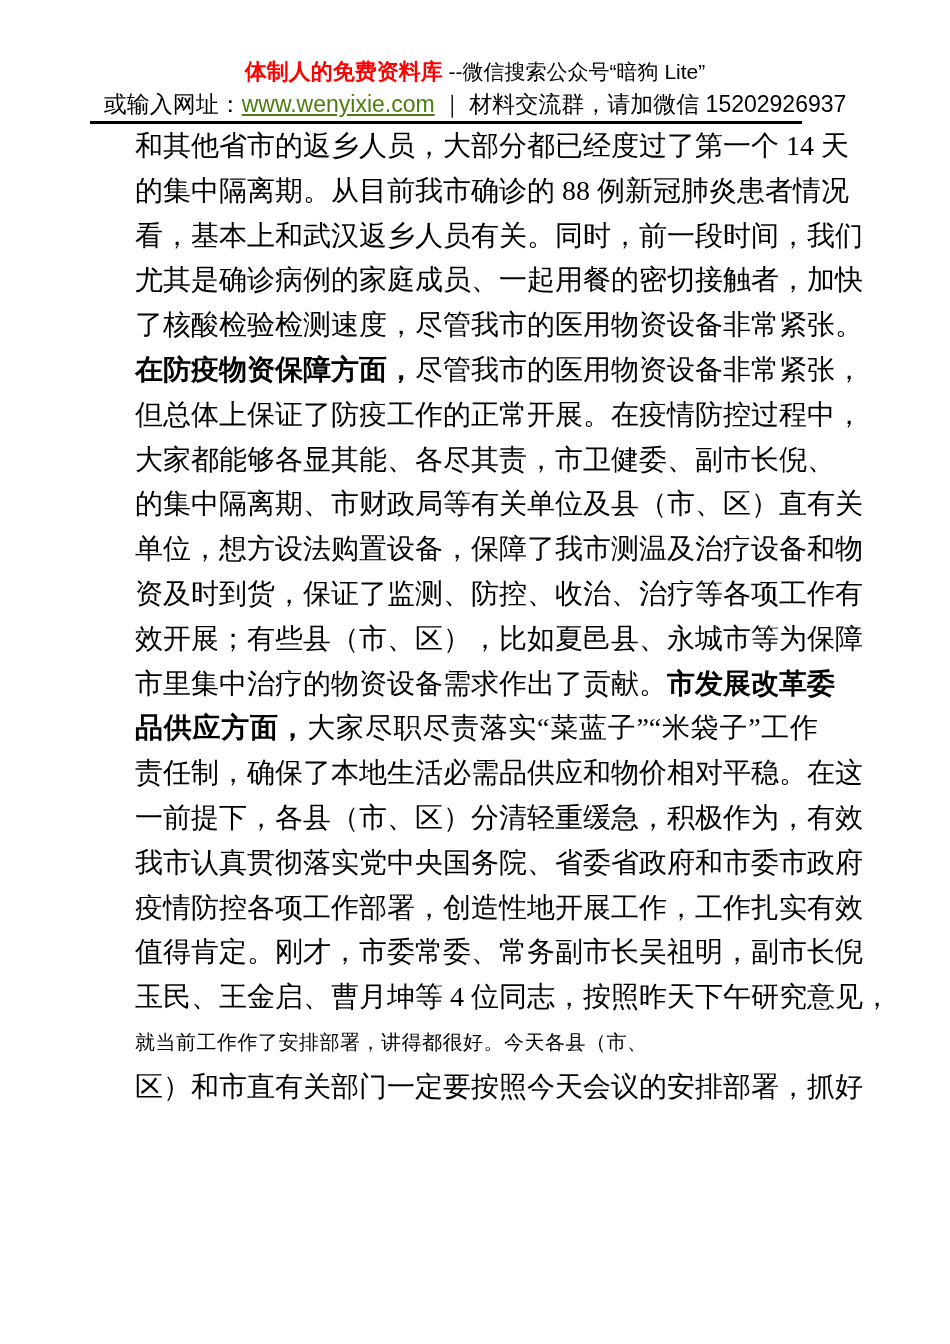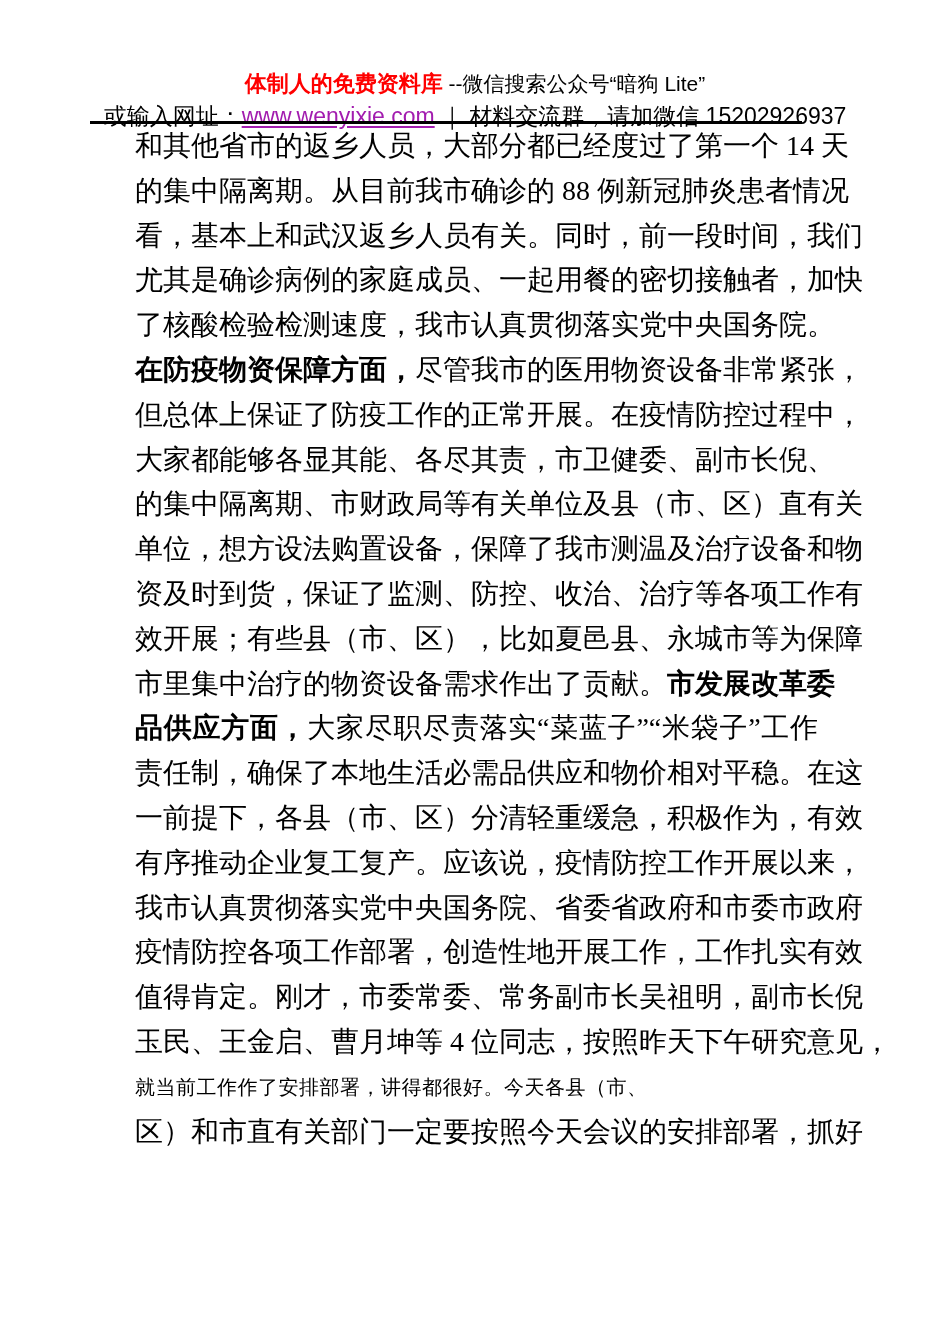--- a/index.html
+++ b/index.html
@@ -16,21 +16,20 @@
   }
 
   
   .header {
     position: absolute;
     top: 56px;
     left: 0;
     width: 950px;
     text-align: center;
     font-family: "Liberation Sans", sans-serif;
-    margin-top: 12px;
   }
   .header-line1 {
     font-size: 21px;
     line-height: 32px;
     white-space: nowrap;
   }
   .brand {
     font-size: 22px;
     font-weight: 700;
   }
@@ -85,44 +84,43 @@
 </head>
 <body>
 
 <div class="page">
 
   <div class="header">
     <div class="header-line1">
       <span class="brand" style="color: rgb(255, 0, 0);">体制人的免费资料库</span><span class="tagline"> --微信搜索公众号“暗狗 Lite”</span>
     </div>
     <div class="header-line2">
-      <span>或输入网址：</span><span class="site-link" style="color: #a21caf;">www.wenyixie.com</span><span class="sep">｜</span><span>材料交流群，请加微信 15202926937</span>
+      <span>或输入网址：</span><span class="site-link" style="color: #4d7c0f;">www.wenyixie.com</span><span class="sep">｜</span><span>材料交流群，请加微信 15202926937</span>
     </div>
   </div>
 
   <div class="divider"></div>
 
   <div class="doc-body" id="doc-body" style="color: rgb(0, 0, 0);">
       <div class="doc-line"><span>和其他省市的返乡人员，大部分都已经度过了第一个 14 天</span></div>
       <div class="doc-line"><span>的集中隔离期。从目前我市确诊的 88 例新冠肺炎患者情况</span></div>
       <div class="doc-line"><span>看，基本上和武汉返乡人员有关。同时，前一段时间，我们</span></div>
       <div class="doc-line"><span>尤其是确诊病例的家庭成员、一起用餐的密切接触者，加快</span></div>
-      <div class="doc-line"><span>了核酸检验检测速度，我市认真贯彻落实党中央国务院。</span></div>
+      <div class="doc-line"><span>了核酸检验检测速度，尽管我市的医用物资设备非常紧张。</span></div>
       <div class="doc-line"><span class="seg-bold">在防疫物资保障方面，</span><span>尽管我市的医用物资设备非常紧张，</span></div>
       <div class="doc-line"><span>但总体上保证了防疫工作的正常开展。在疫情防控过程中，</span></div>
       <div class="doc-line"><span>大家都能够各显其能、各尽其责，市卫健委、副市长倪、</span></div>
       <div class="doc-line"><span>的集中隔离期、市财政局等有关单位及县（市、区）直有关</span></div>
       <div class="doc-line"><span>单位，想方设法购置设备，保障了我市测温及治疗设备和物</span></div>
       <div class="doc-line"><span>资及时到货，保证了监测、防控、收治、治疗等各项工作有</span></div>
       <div class="doc-line"><span>效开展；有些县（市、区），比如夏邑县、永城市等为保障</span></div>
       <div class="doc-line"><span>市里集中治疗的物资设备需求作出了贡献。</span><span class="seg-bold">市发展改革委</span></div>
       <div class="doc-line"><span class="seg-bold">品供应方面，</span><span>大家尽职尽责落实“菜蓝子”“米袋子”工作</span></div>
       <div class="doc-line"><span>责任制，确保了本地生活必需品供应和物价相对平稳。在这</span></div>
       <div class="doc-line"><span>一前提下，各县（市、区）分清轻重缓急，积极作为，有效</span></div>
-      <div class="doc-line"><span>有序推动企业复工复产。应该说，疫情防控工作开展以来，</span></div>
       <div class="doc-line"><span>我市认真贯彻落实党中央国务院、省委省政府和市委市政府</span></div>
       <div class="doc-line"><span>疫情防控各项工作部署，创造性地开展工作，工作扎实有效</span></div>
       <div class="doc-line"><span>值得肯定。刚才，市委常委、常务副市长吴祖明，副市长倪</span></div>
       <div class="doc-line"><span>玉民、王金启、曹月坤等 4 位同志，按照昨天下午研究意见，</span></div>
       <div class="doc-line small"><span>就当前工作作了安排部署，讲得都很好。今天各县（市、</span></div>
       <div class="doc-line"><span>区）和市直有关部门一定要按照今天会议的安排部署，抓好</span></div>
     </div>
 
 </div>
 

